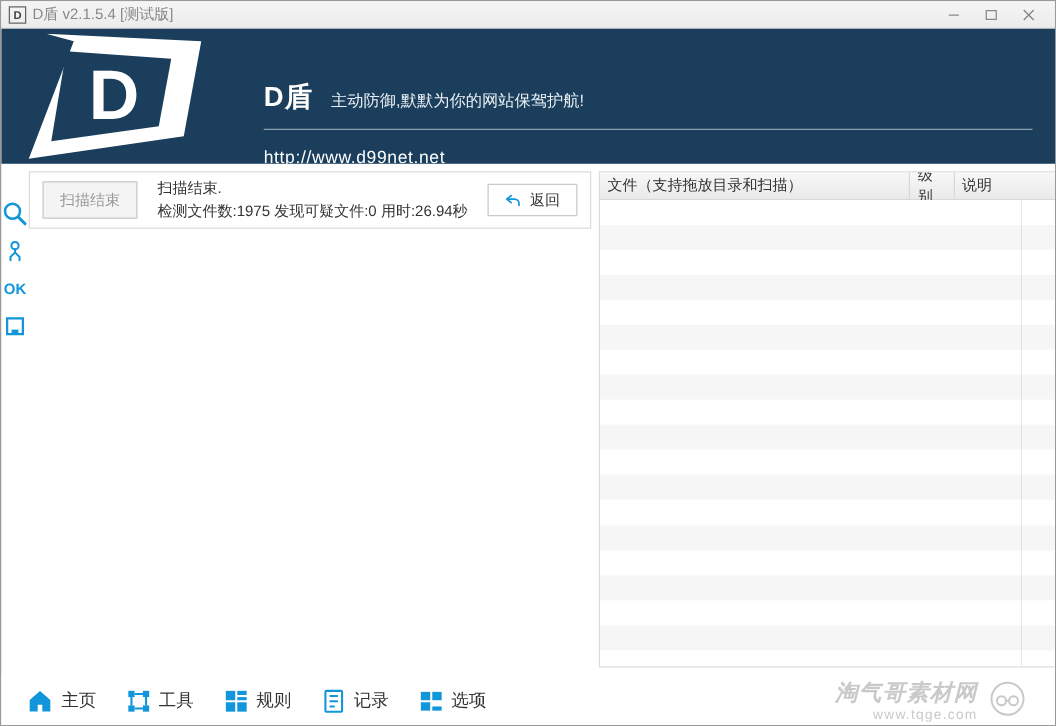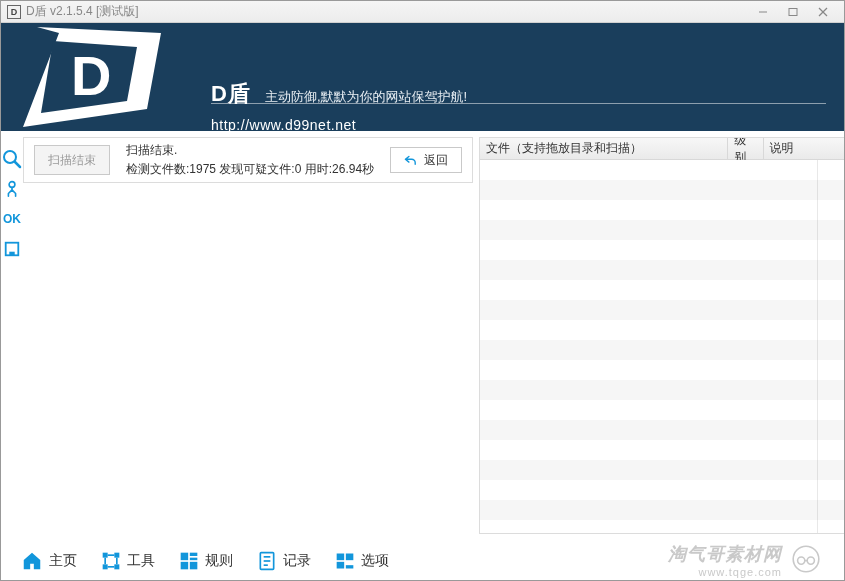--- a/index.html
+++ b/index.html
@@ -9,32 +9,32 @@
 .titlebar { height: 22px; background: linear-gradient(#f5f5f5, #ececec); display: flex; align-items: center; padding: 0 6px; border-bottom: 1px solid #d0d0d0; color: #888; font-size: 12px; }
 .titlebar .app-icon { width: 14px; height: 14px; margin-right: 5px; display: inline-flex; align-items: center; justify-content: center; border: 1px solid #666; font-size: 9px; font-weight: bold; color: #444; }
 .titlebar .title { flex: 1; }
 .titlebar .winbtn { width: 30px; height: 18px; display: inline-flex; align-items: center; justify-content: center; color: #888; cursor: pointer; }
 .titlebar .winbtn svg { display: block; }
 
 
 .banner { height: 108px; background: #1a3e5c; position: relative; color: #fff; overflow: hidden; }
 .banner .logo-shape { position: absolute; left: 18px; top: 4px; }
 .banner .logo-shape svg { display: block; }
-.banner .text-block { position: absolute; left: 210px; top: 56px; }
+.banner .text-block { position: absolute; left: 210px; top: 40px; }
 .banner .prod-line { display: flex; align-items: baseline; gap: 14px; }
 .banner .prod-name { font-size: 22px; font-weight: bold; letter-spacing: 1px; }
 .banner .tagline { font-size: 13px; color: #e8eef3; }
 .banner .url { font-size: 14px; margin-top: 10px; color: #fff; letter-spacing: .5px; }
 .banner .divider { position: absolute; left: 210px; right: 18px; top: 80px; height: 1px; background: rgba(255,255,255,.5); }
 
 
 .main-wrap { position: absolute; top: 130px; left: 0; right: 0; bottom: 40px; display: flex; }
 
 
-.left-toolbar { width: 33px; display: flex; flex-direction: column; align-items: center; gap: 8px; padding-top: 17px; }
+.left-toolbar { width: 33px; display: flex; flex-direction: column; align-items: center; gap: 8px; padding-top: 29px; }
 .left-toolbar .tbtn { width: 22px; height: 22px; display: flex; align-items: center; justify-content: center; cursor: pointer; color: #1296db; }
 .left-toolbar .tbtn.ok-text { font-size: 12px; font-weight: bold; color: #1296db; }
 
 
 .content { flex: 1; padding: 6px 10px 6px 0; display: flex; gap: 6px; }
 
 
 .status-row { height: 46px; border: 1px solid #dcdcdc; background: #fff; display: flex; align-items: center; padding: 0 10px; gap: 16px; }
 .status-row .scan-btn { width: 76px; height: 30px; border: 1px solid #c9c9c9; background: #f4f4f4; color: #9a9a9a; font-size: 12px; display: flex; align-items: center; justify-content: center; cursor: default; }
 .status-row .status-text { flex: 1; line-height: 1.6; color: #333; font-size: 12px; }

